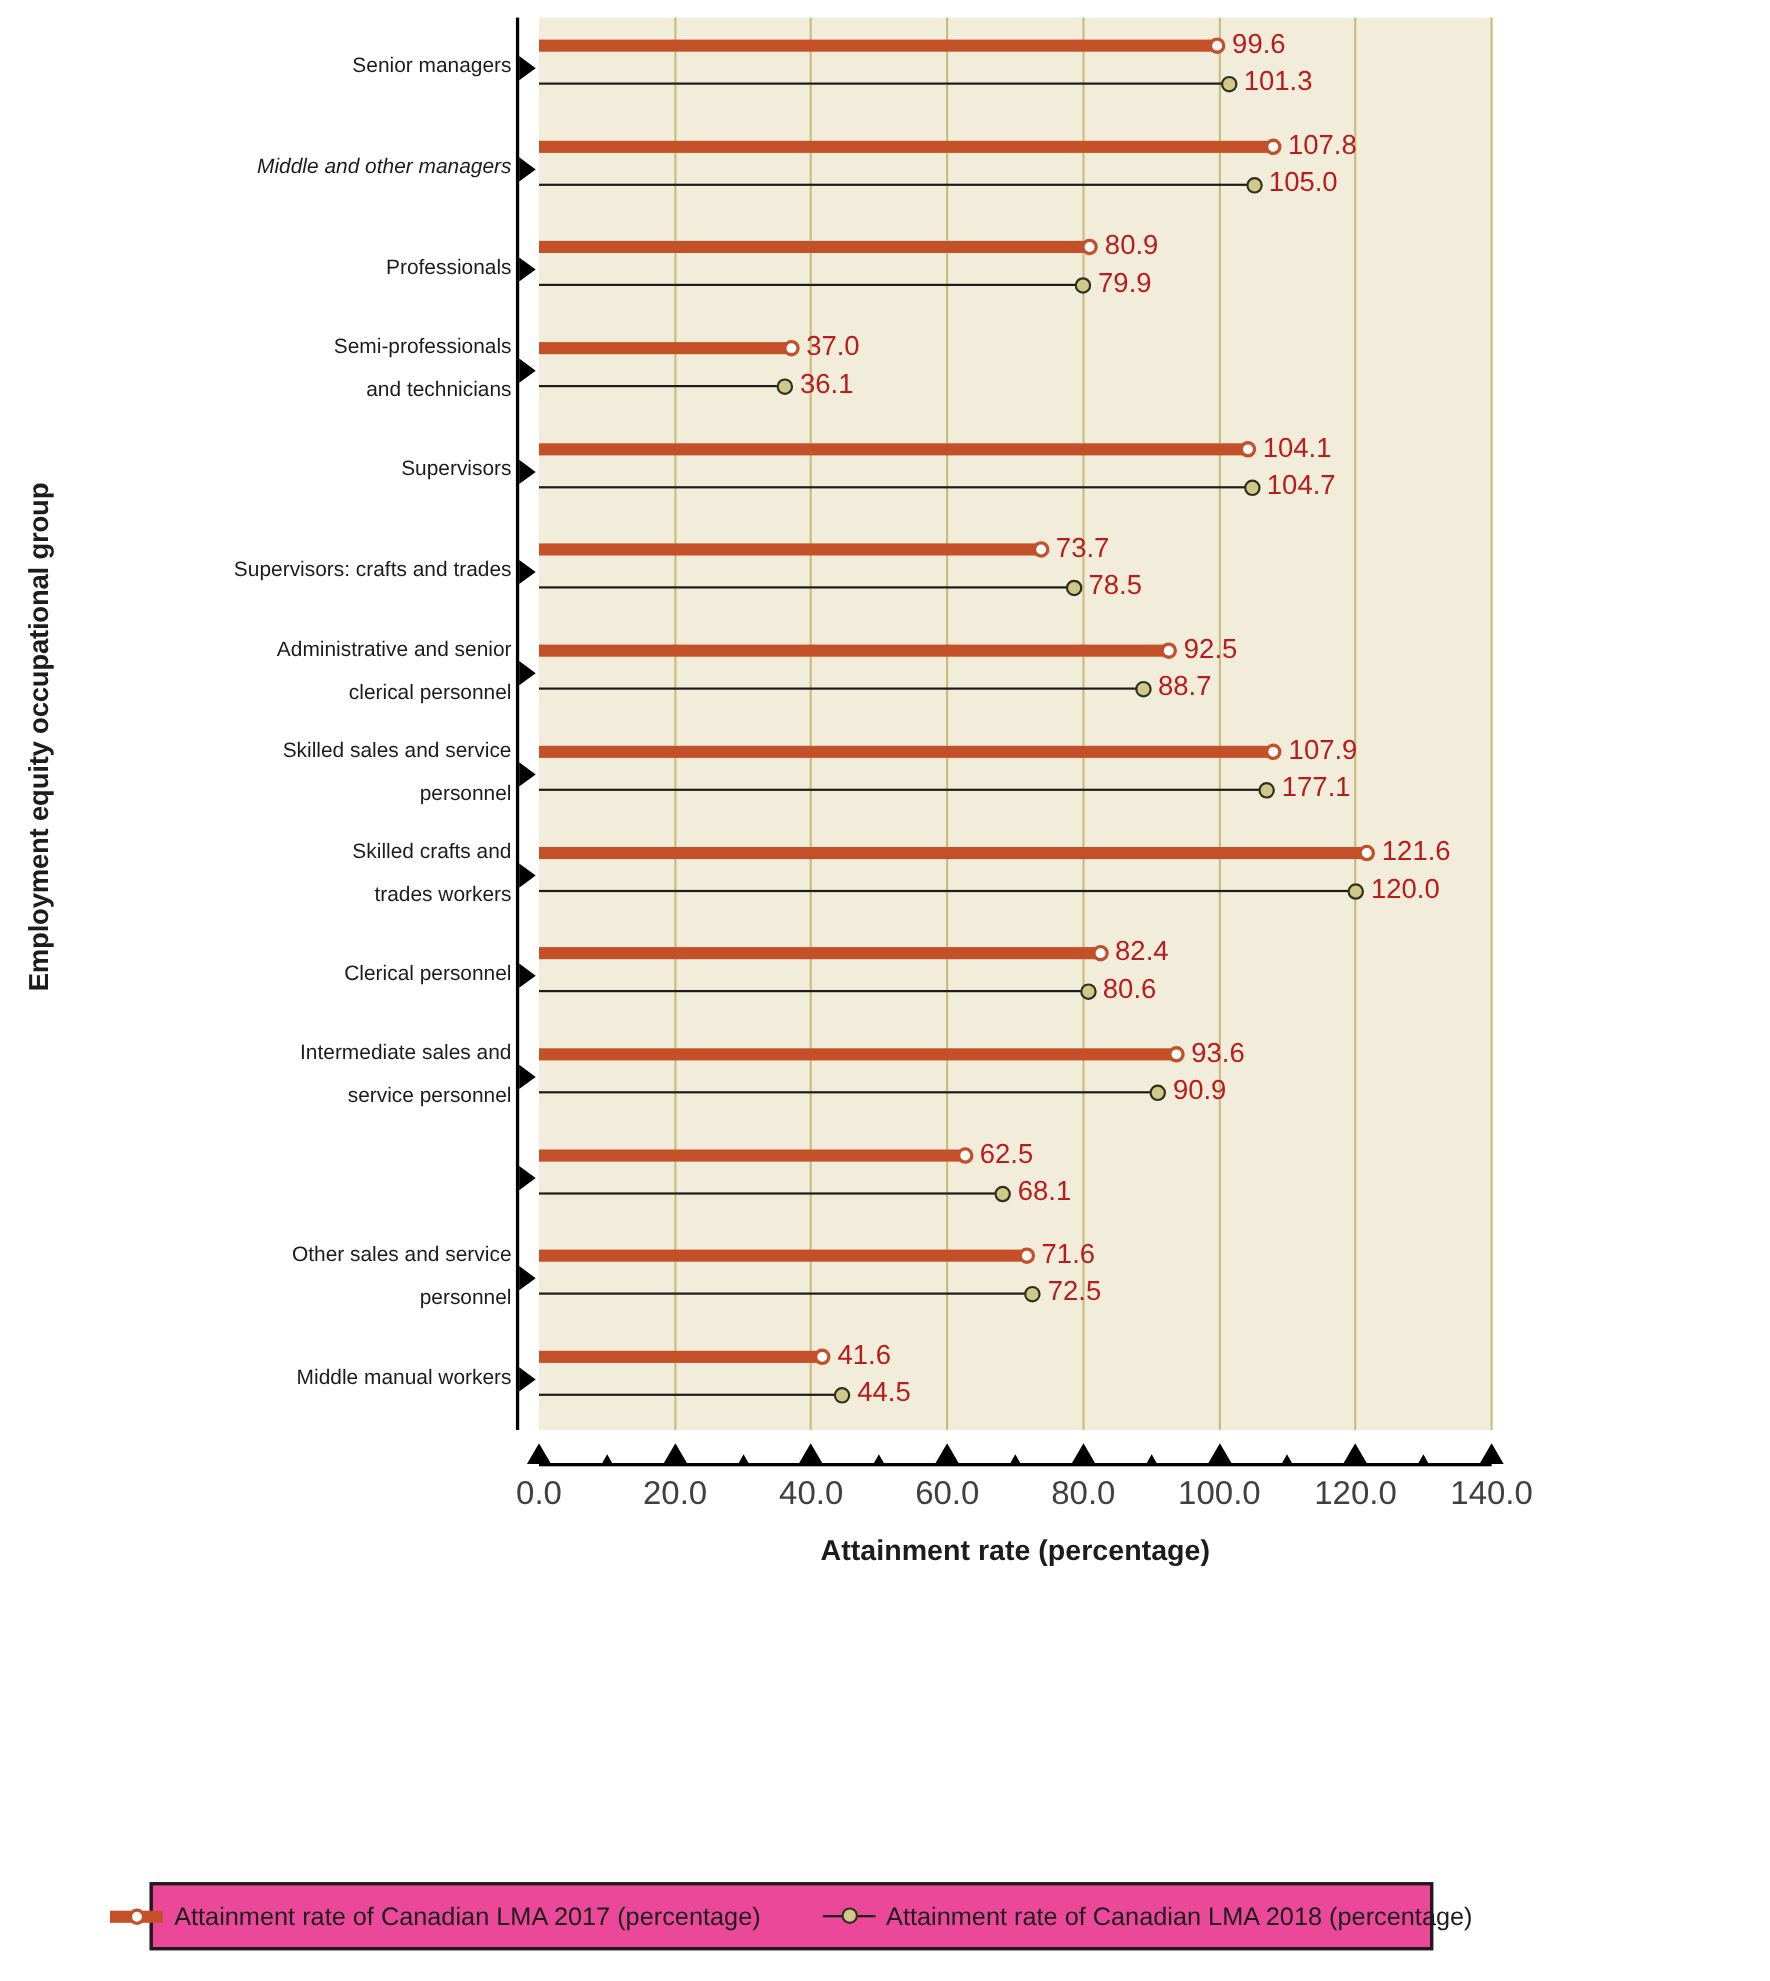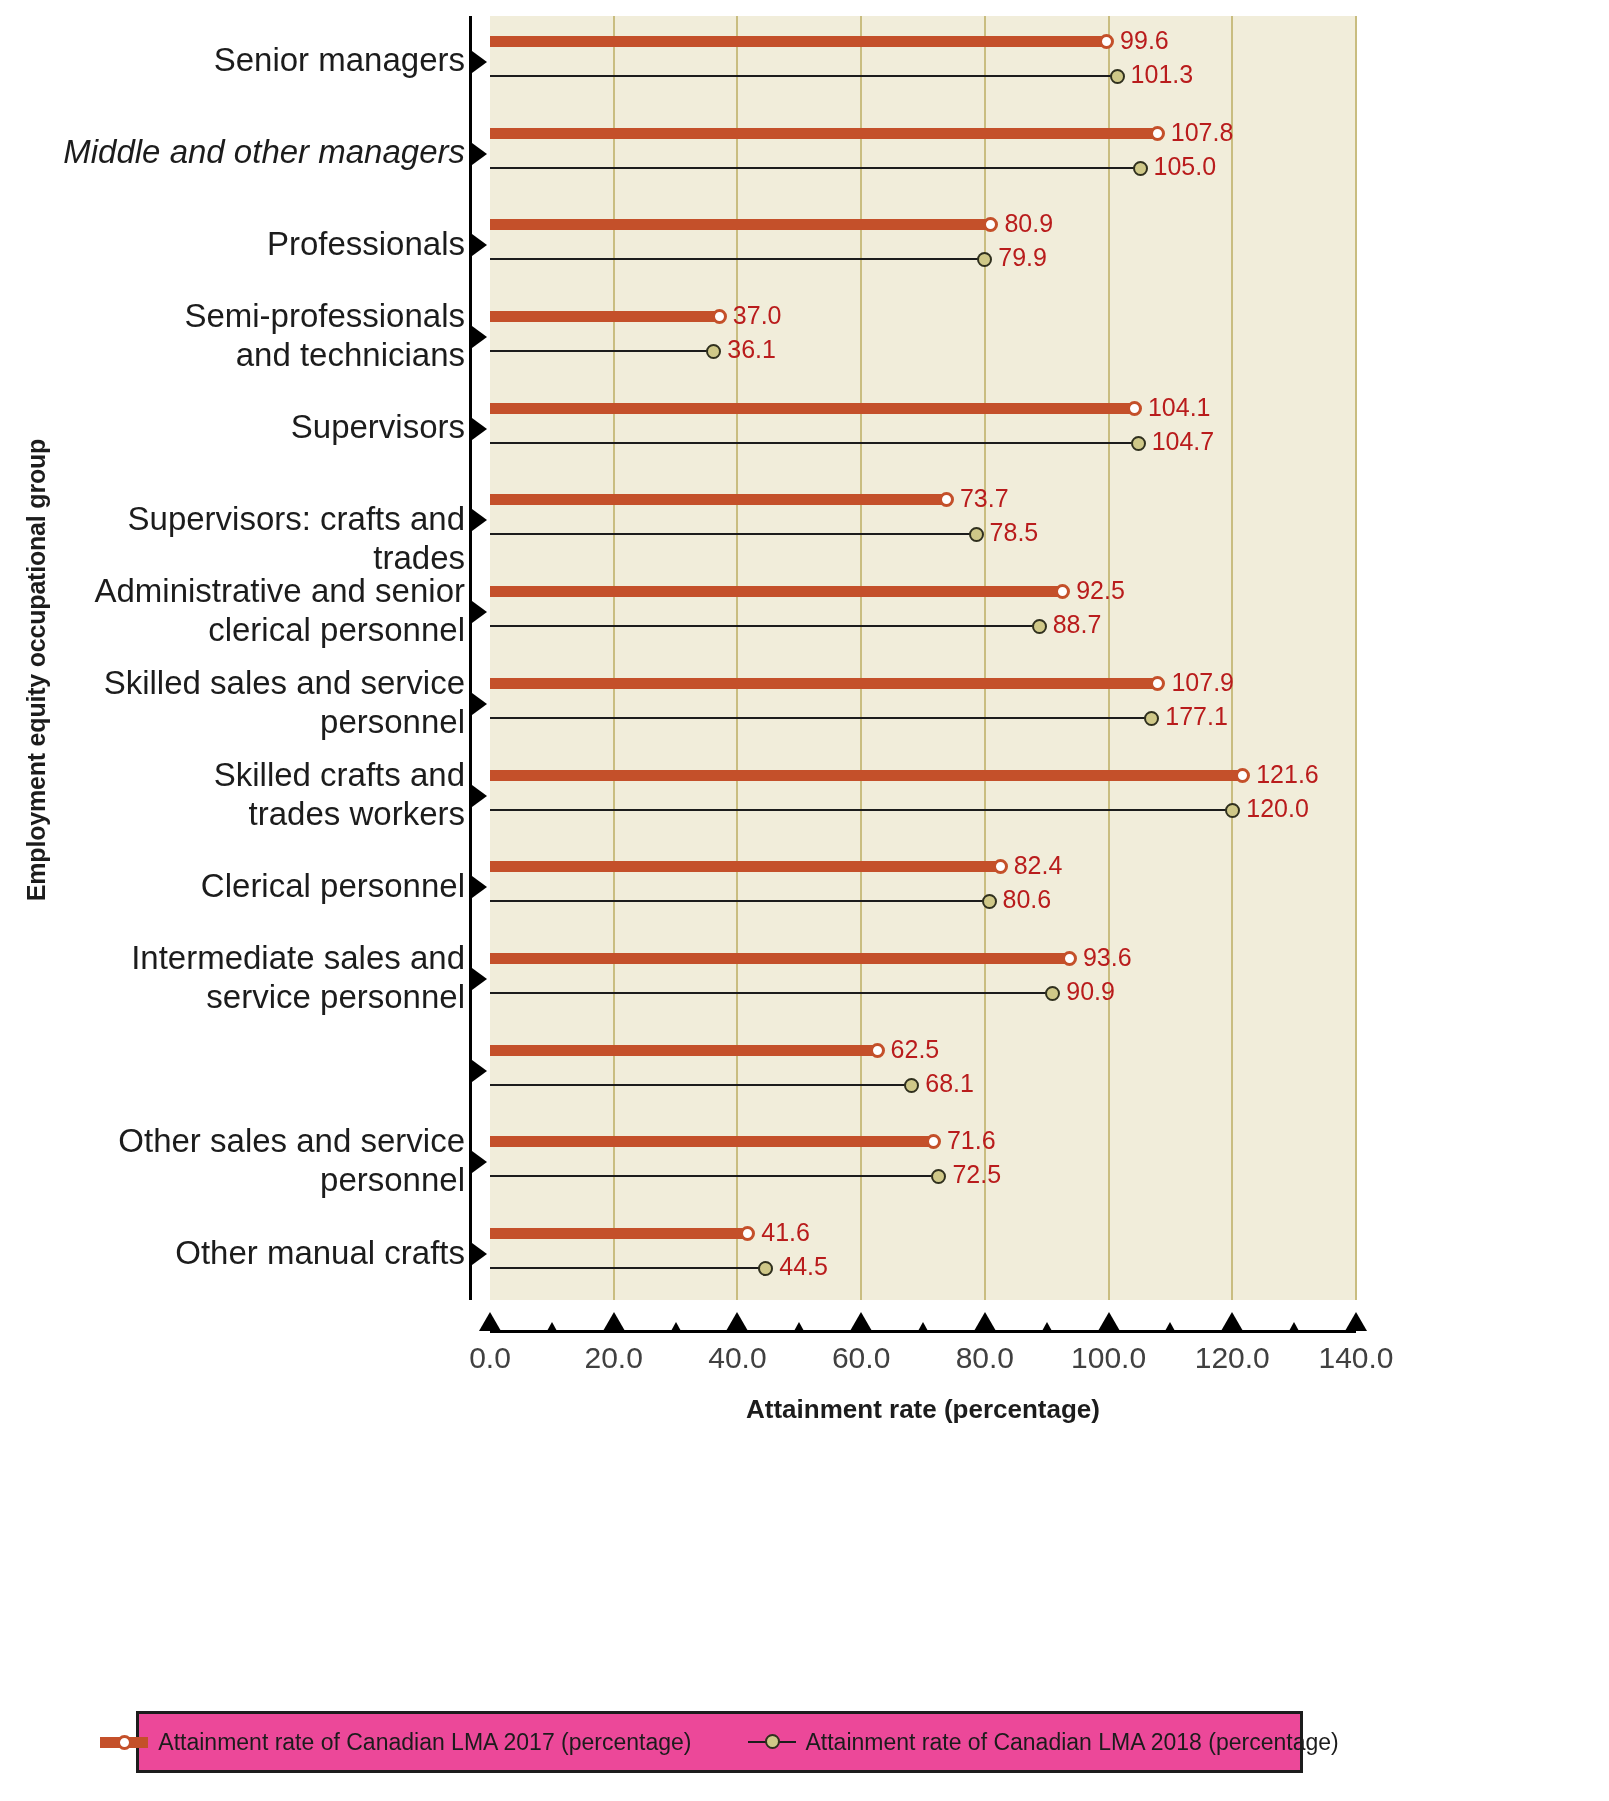--- a/index.html
+++ b/index.html
@@ -49,21 +49,21 @@
     left: 60px;
     top: 16px;
     width: 405px;
     height: 1284px;
   }
   .cat-row {
     position: absolute;
     right: 0;
     width: 405px;
     text-align: right;
-    font-size: 33px;
+    font-size: 19px;
     line-height: 39px;
     color: #1c1c1c;
     white-space: pre-line;
   }
 
   
   #y-spine {
     position: absolute;
     left: 469px;
     top: 16px;
@@ -254,21 +254,21 @@
 clerical personnel</div>
       <div class="cat-row" style="top: 646.857px;">Skilled sales and service
 personnel</div>
       <div class="cat-row" style="top: 738.571px;">Skilled crafts and
 trades workers</div>
       <div class="cat-row" style="top: 849.786px;">Clerical personnel</div>
       <div class="cat-row" style="top: 922px;">Intermediate sales and
 service personnel</div>
       <div class="cat-row" style="top: 1105.43px;">Other sales and service
 personnel</div>
-      <div class="cat-row" style="top: 1216.64px;">Other manual crafts</div>
+      <div class="cat-row" style="top: 1216.64px;">Middle manual workers</div>
     </div>
 
   <div id="y-spine"></div>
   <div id="y-ticks">
       <div class="y-tick" style="top: 50.8571px;"></div>
       <div class="y-tick" style="top: 142.571px;"></div>
       <div class="y-tick" style="top: 234.286px;"></div>
       <div class="y-tick" style="top: 326px;"></div>
       <div class="y-tick" style="top: 417.714px;"></div>
       <div class="y-tick" style="top: 509.429px;"></div>

